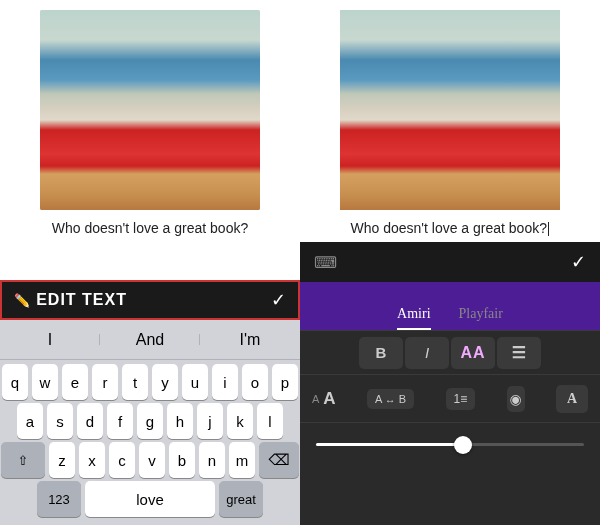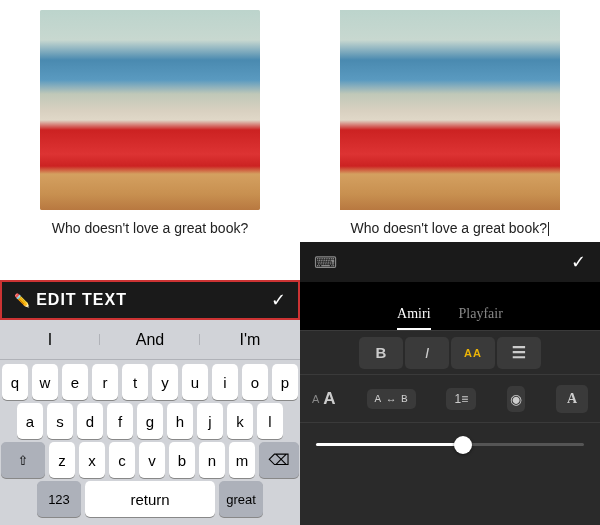--- a/index.html
+++ b/index.html
@@ -260,21 +260,21 @@
     }
 
     .checkmark-right {
       color: #fff;
       font-size: 18px;
       font-weight: 300;
     }
 
     
     .font-selector {
-      background: #000000;
+      background: #4c1d95;
       height: 48px;
       display: flex;
       align-items: flex-end;
       justify-content: center;
       gap: 28px;
       padding-bottom: 0;
     }
 
     .font-option {
       color: #888;
@@ -360,21 +360,20 @@
     }
 
     .arrow-btn {
       display: flex;
       align-items: center;
       gap: 2px;
       background: #3a3a3a;
       border-radius: 5px;
       padding: 4px 8px;
       cursor: pointer;
-      font-family: Liberation Mono, monospace;
     }
 
     .arrow-btn span {
       color: #ccc;
       font-size: 12px;
     }
 
     .list-btn {
       display: flex;
       align-items: center;
@@ -508,21 +507,21 @@
       <div class="key">x</div>
       <div class="key">c</div>
       <div class="key">v</div>
       <div class="key">b</div>
       <div class="key">n</div>
       <div class="key">m</div>
       <div class="key dark backspace">⌫</div>
     </div>
     <div class="key-row">
       <div class="key dark wide">123</div>
-      <div class="key space">return</div>
+      <div class="key space">love</div>
       <div class="key dark wide">great</div>
     </div>
   </div>
 </div>
 
 <div class="right-panel">
   <div class="phone-card-right">
     <div class="book-image-right"></div>
     <div class="caption-right">
       <span>Who doesn't love a great book?</span><span class="cursor-blink"></span>
@@ -540,21 +539,21 @@
   </div>
 
   <div class="format-buttons">
     <div class="fmt-btn">
       <span style="font-weight:800;color:#ccc;font-size:15px;">B</span>
     </div>
     <div class="fmt-btn italic">
       <span style="font-style:italic;color:#ccc;font-size:15px;">I</span>
     </div>
     <div class="fmt-btn">
-      <span style="color:#eab308;font-size:11px;letter-spacing:1px;">AA</span>
+      <span style="color:#f0abfc;font-size:16px;letter-spacing:1px;">AA</span>
     </div>
     <div class="fmt-btn align">
       <span style="color:#ccc;font-size:16px;">☰</span>
     </div>
   </div>
 
   <div class="format-row2">
     <div class="fmt-btn2">
       <span class="small" style="color:#888;font-size:11px;">A</span>
       <span class="large" style="color:#ccc;font-size:17px;font-weight:600;">A</span>

